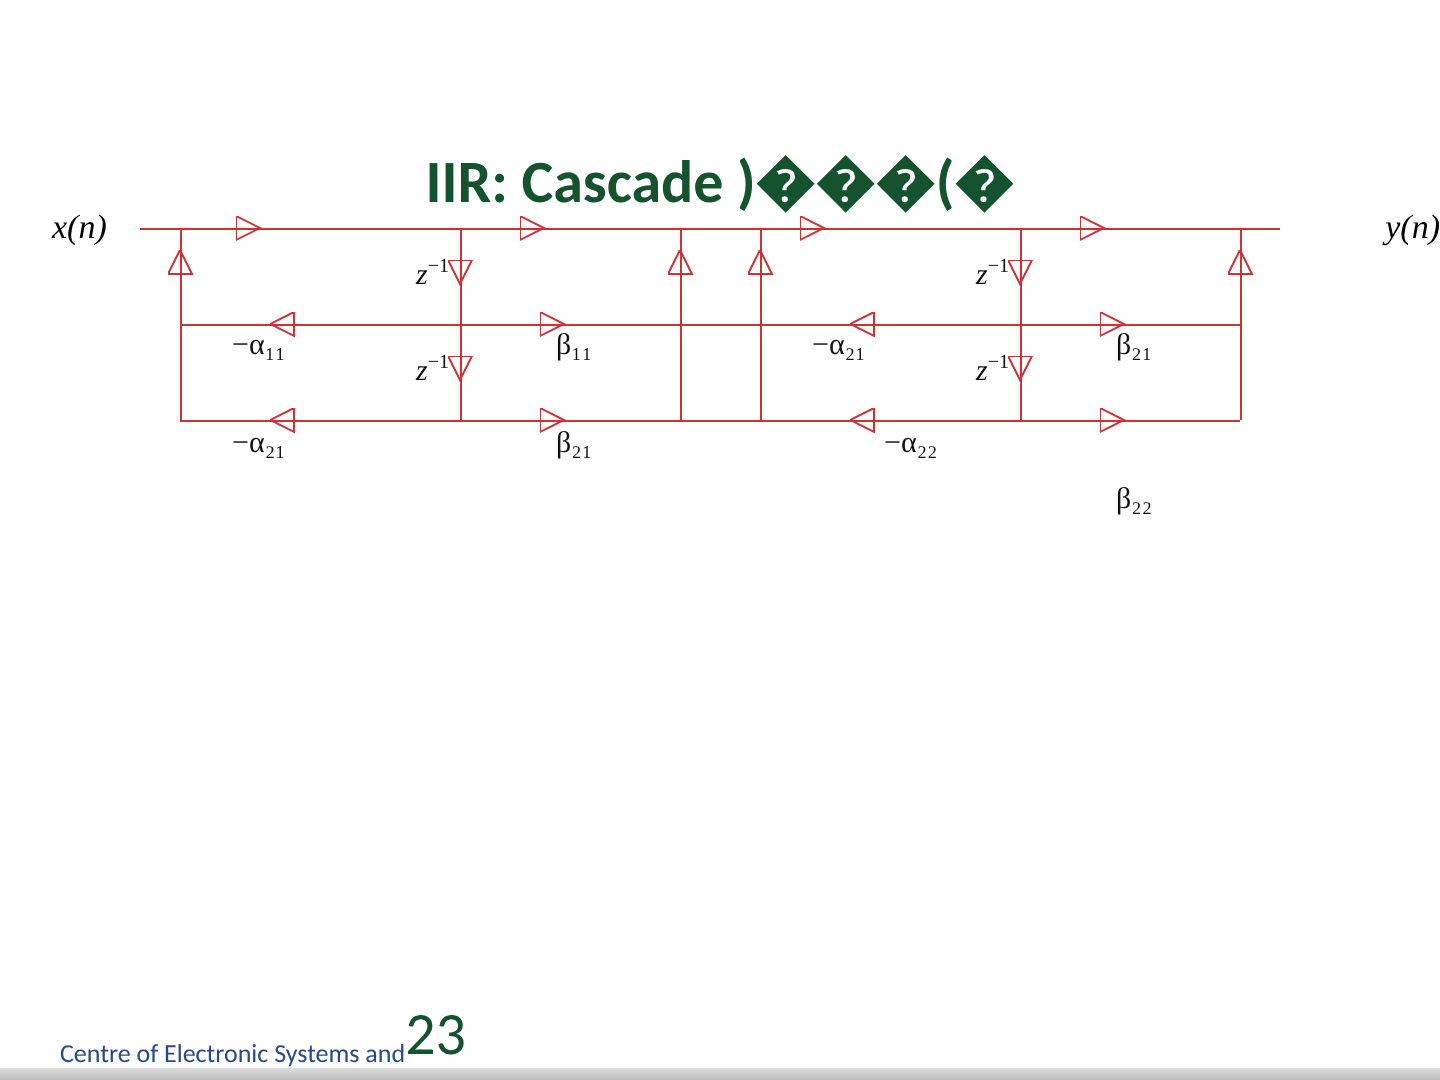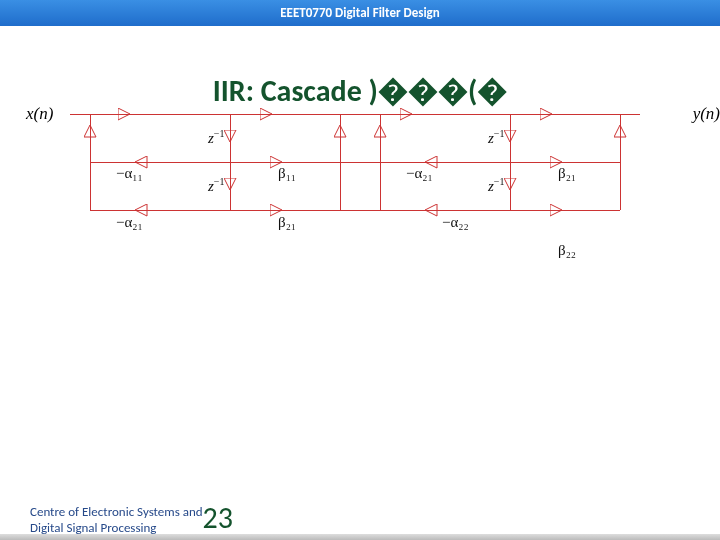--- a/index.html
+++ b/index.html
@@ -52,21 +52,20 @@
   .gradbar {
     position: absolute; left: 0; bottom: 0; width: 720px; height: 6px;
     background: linear-gradient(#ddd,#bbb);
   }
 </style>
 </head>
 <body>
 
 <div class="slide">
 
-  <div class="header-bar">EEET0770 Digital Filter Design</div>
 
   <div class="title">IIR: Cascade )���(�</div>
 
   <div class="diagram">
 
     <span class="xn">x(n)</span>
     <span class="yn">y(n)</span>
 
     <div class="seg" style="left:40px; top:14px; width:570px;"></div>
 
@@ -161,19 +160,18 @@
     <span class="lbl" style="left:376px; top:65px;">−α₂₁</span>
     <span class="lbl" style="left:376px; top:114px;margin-left:36px;">−α₂₂</span>
     <span class="lbl" style="left:528px; top:65px;">β₂₁</span>
     <span class="lbl" style="left:528px; top:114px;margin-top:28px;">β₂₂</span>
 
   </div>
 
   <div class="footer">
     <div class="footer-left">
       <span>Centre of Electronic Systems and</span><br>
-      <span>Digital Signal Processing</span>
     </div>
     <div class="footer-right">23</div>
   </div>
 
   <div class="gradbar"></div>
 </div>
 
 </body></html>

